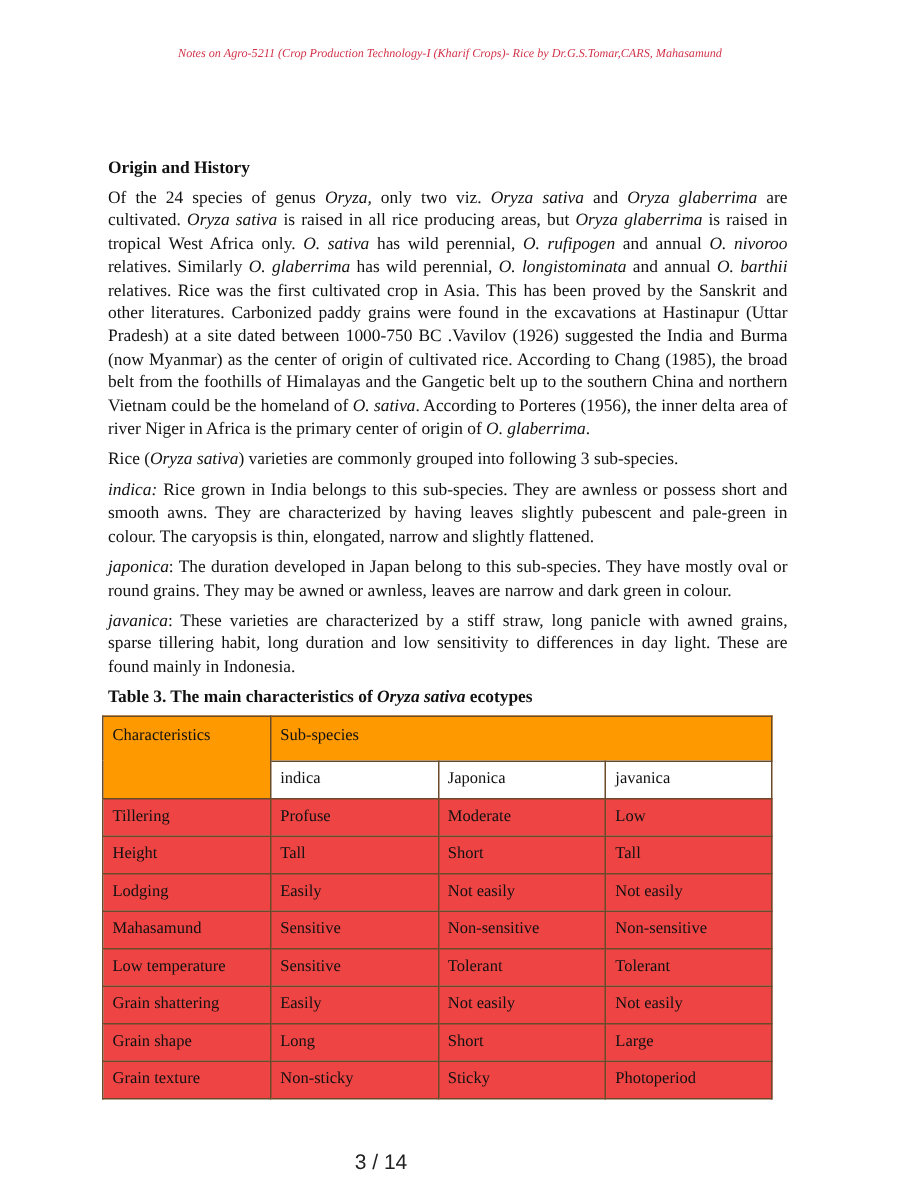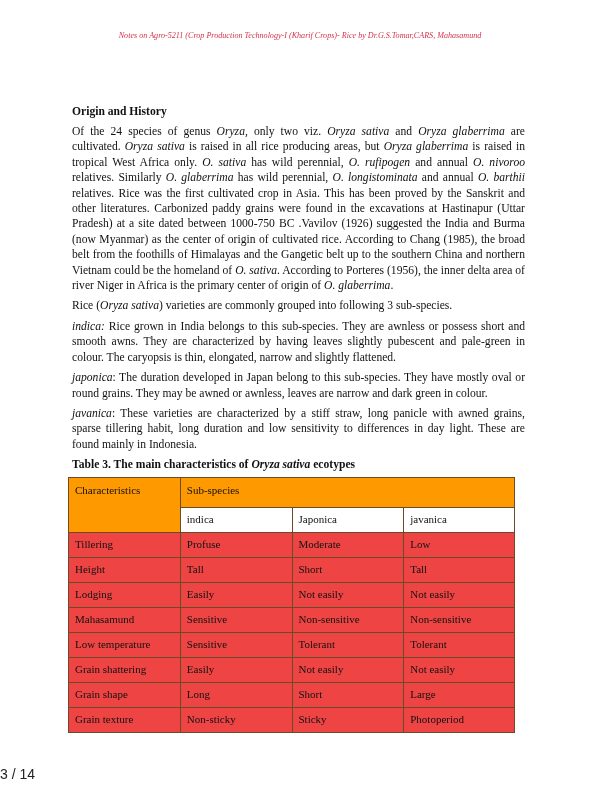--- a/index.html
+++ b/index.html
@@ -12,21 +12,21 @@
   p { margin: 0 0 5px 0; text-align: justify; }
   .sec2 { margin-top: 6px; }
   i { font-style: italic; }
   .tcap { font-weight: bold; margin: 0 0 4px 0; }
   table { border-collapse: collapse; width: 447px; margin-left: -4px; font-size: 11px; }
   td { border: 1px solid #6b4a2a; padding: 0 0 0 6px; height: 24px; vertical-align: middle; }
   .hd { background: #ff9900; vertical-align: top; padding-top: 5px; }
   .sub { background: #ffffff; }
   .row td { background: #ef4444; }
   .c1 { width: 105px; } .c2 { width: 105px; } .c3 { width: 105px; } .c4 { width: 104px; }
-  .pagenum { position: absolute; top: 766px; left: 0; width: 508px; text-align: left;
+  .pagenum { position: absolute; top: 766px; left: 0; width: 508px; text-align: center;
              font-family: "Liberation Sans", sans-serif; font-size: 14px; color: #222; }
 </style>
 </head>
 <body>
 
 <div class="header">Notes on Agro-5211 (Crop Production Technology-I (Kharif Crops)- Rice by Dr.G.S.Tomar,CARS, Mahasamund</div>
 
 <div class="content">
   <h3>Origin and History</h3>
   <p><span>Of the 24 species of genus </span><i>Oryza,</i><span> only two viz. </span><i>Oryza sativa</i><span> and </span><i>Oryza glaberrima</i><span> are cultivated. </span><i>Oryza sativa</i><span> is raised in all rice producing areas, but </span><i>Oryza glaberrima</i><span> is raised in tropical West Africa only. </span><i>O. sativa</i><span> has wild perennial, </span><i>O. rufipogen</i><span> and annual </span><i>O. nivoroo</i><span> relatives. Similarly </span><i>O. glaberrima</i><span> has wild perennial, </span><i>O. longistominata</i><span> and annual </span><i>O. barthii</i><span> relatives.  Rice was the first cultivated crop in Asia. This has been proved by the Sanskrit and other literatures. Carbonized paddy grains were found in the excavations at Hastinapur (Uttar Pradesh) at a site dated between 1000-750 BC .Vavilov (1926) suggested the India and Burma (now Myanmar) as the center of origin of cultivated rice. According to Chang (1985), the broad belt from the foothills of Himalayas and the Gangetic belt up to the southern China and northern Vietnam could be the homeland of </span><i>O. sativa</i><span>. According to Porteres (1956), the inner delta area of river Niger in Africa is the primary center of origin of </span><i>O. glaberrima</i><span>.</span></p>

